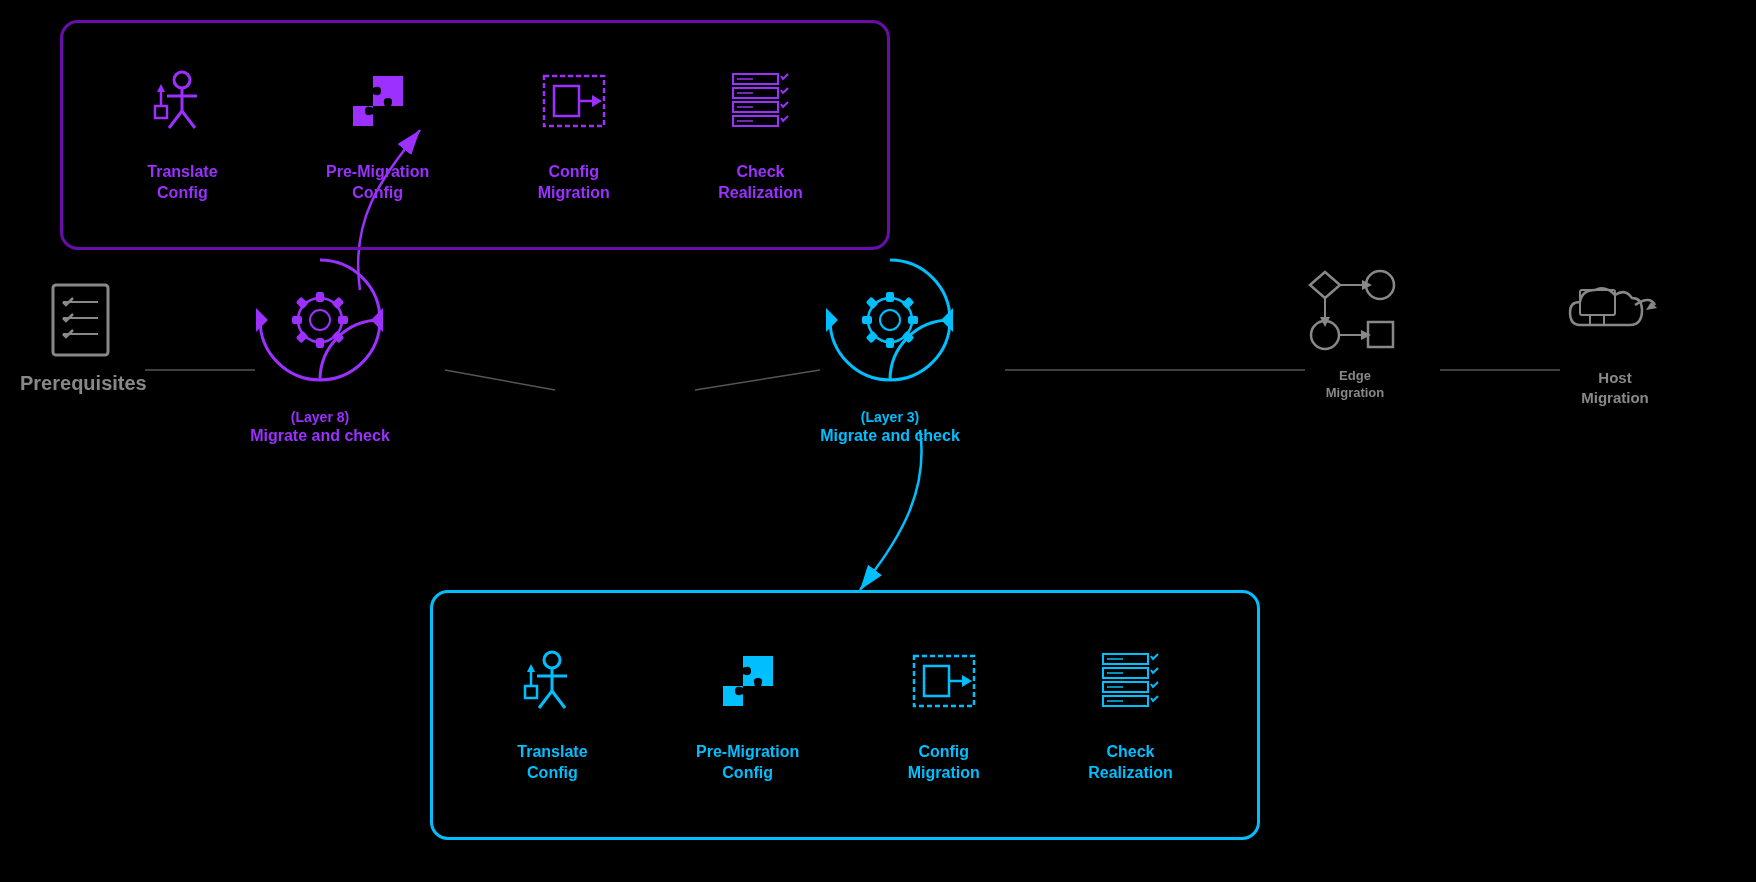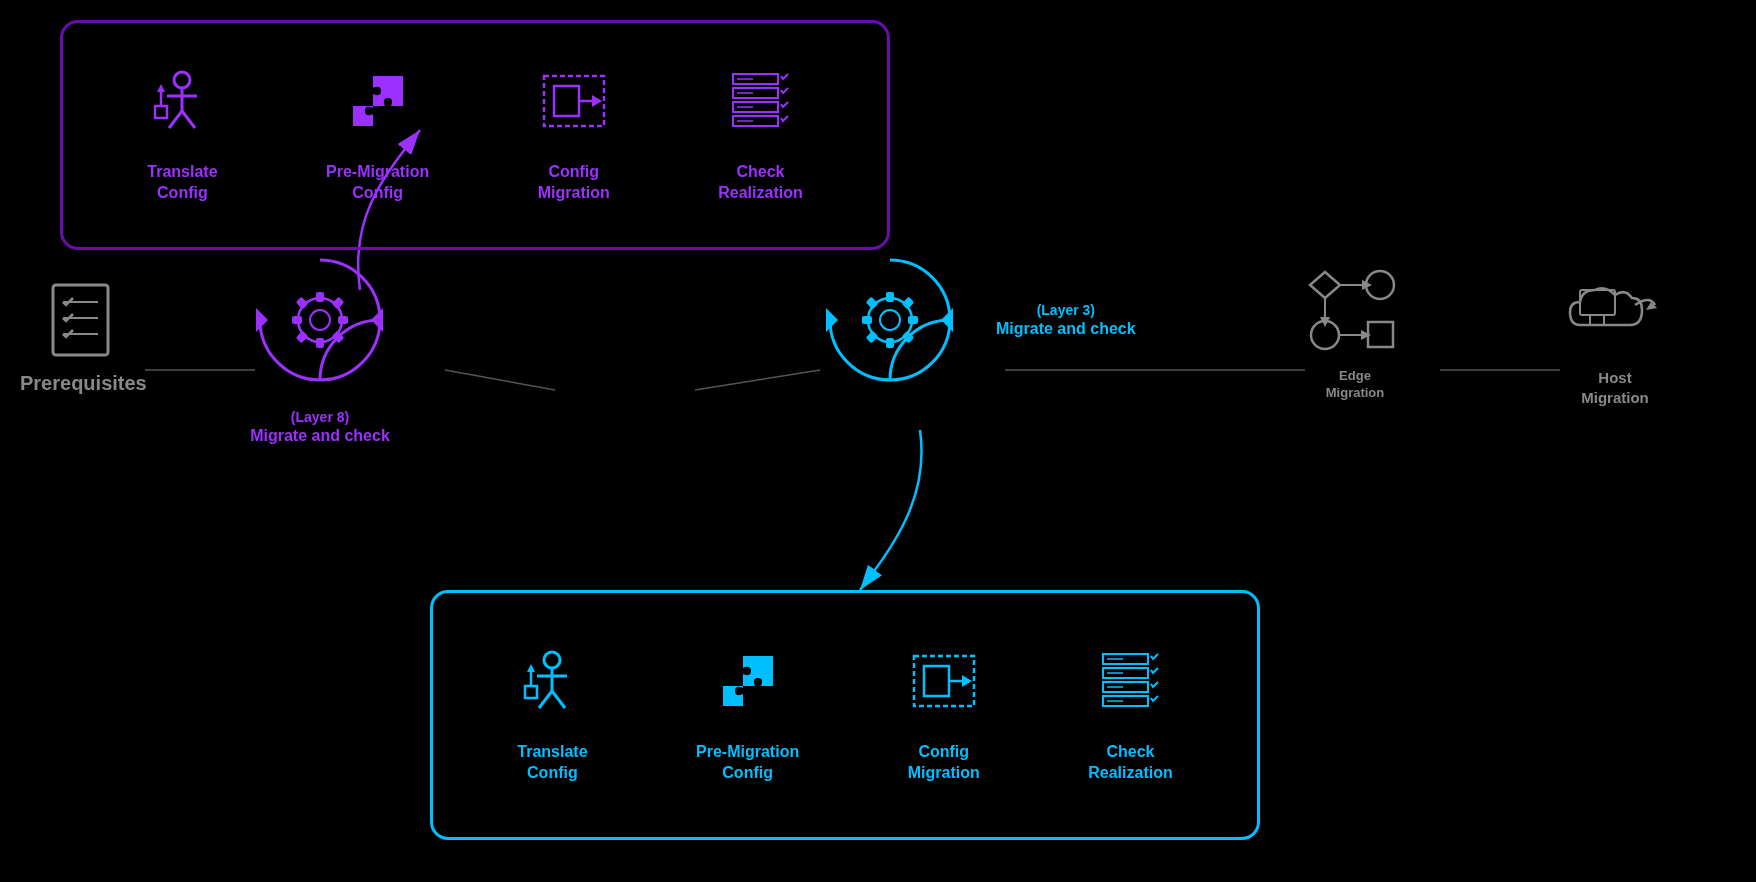--- a/index.html
+++ b/index.html
@@ -100,23 +100,23 @@
       align-items: center;
       gap: 8px;
     }
 
     
     .layer3-item {
       position: absolute;
       top: 240px;
       left: 810px;
       display: flex;
-      flex-direction: row;
-      align-items: center;
-      gap: 26px;
+      flex-direction: column;
+      align-items: center;
+      gap: 8px;
     }
 
     
     .edge-item {
       position: absolute;
       top: 260px;
       left: 1300px;
       display: flex;
       flex-direction: column;
       align-items: center;

